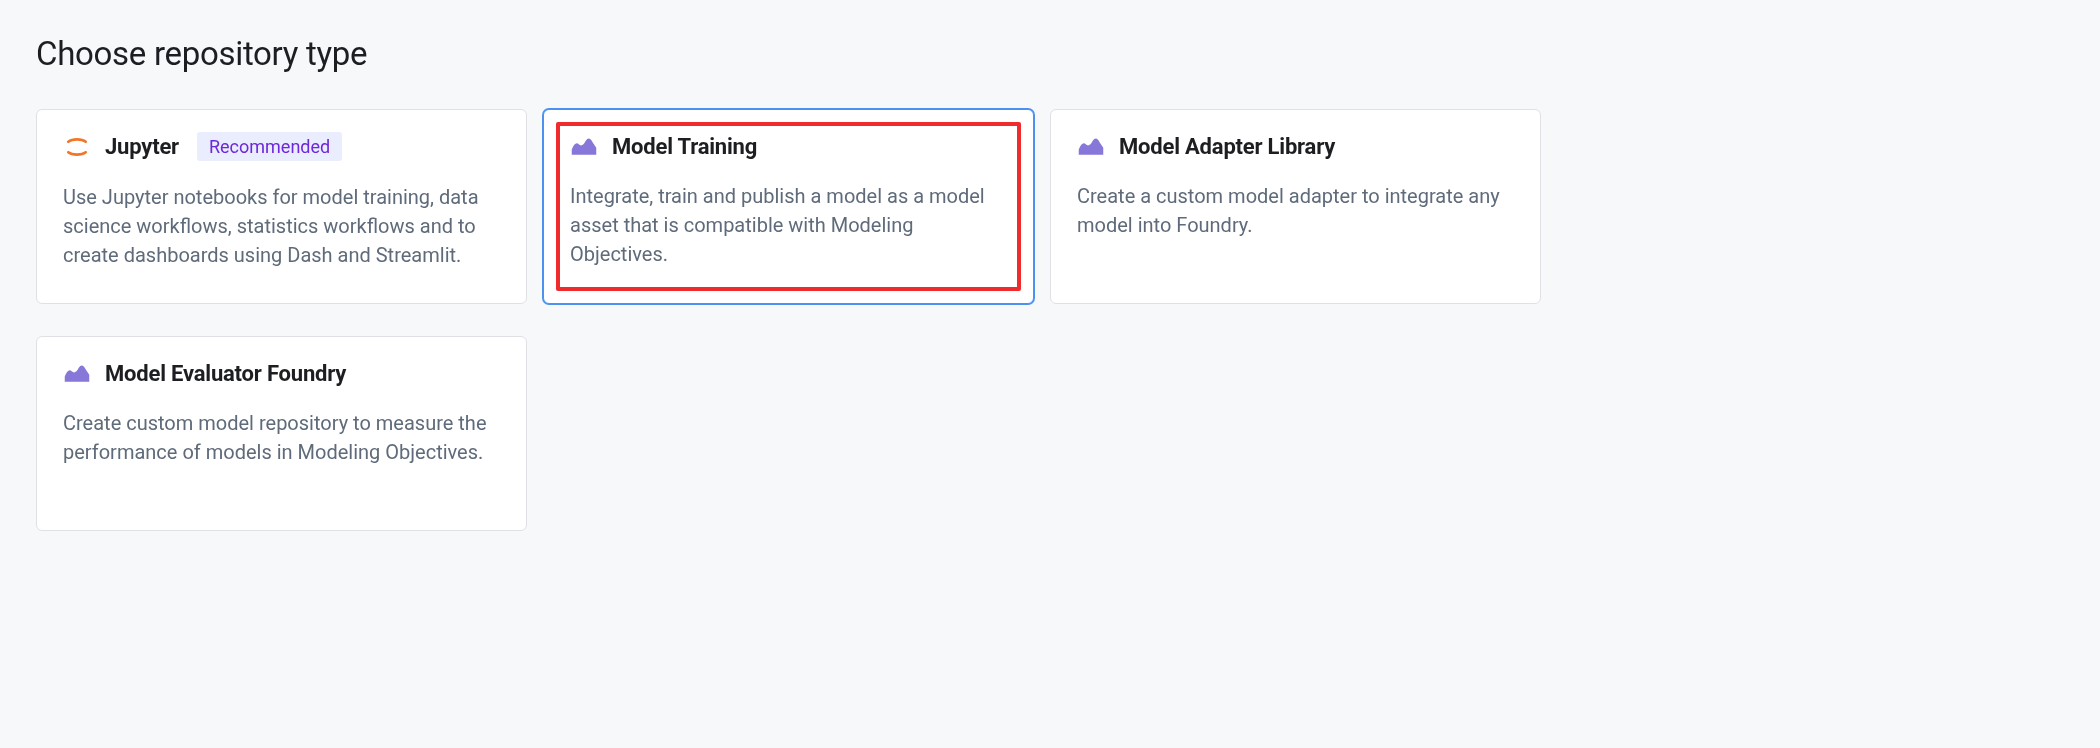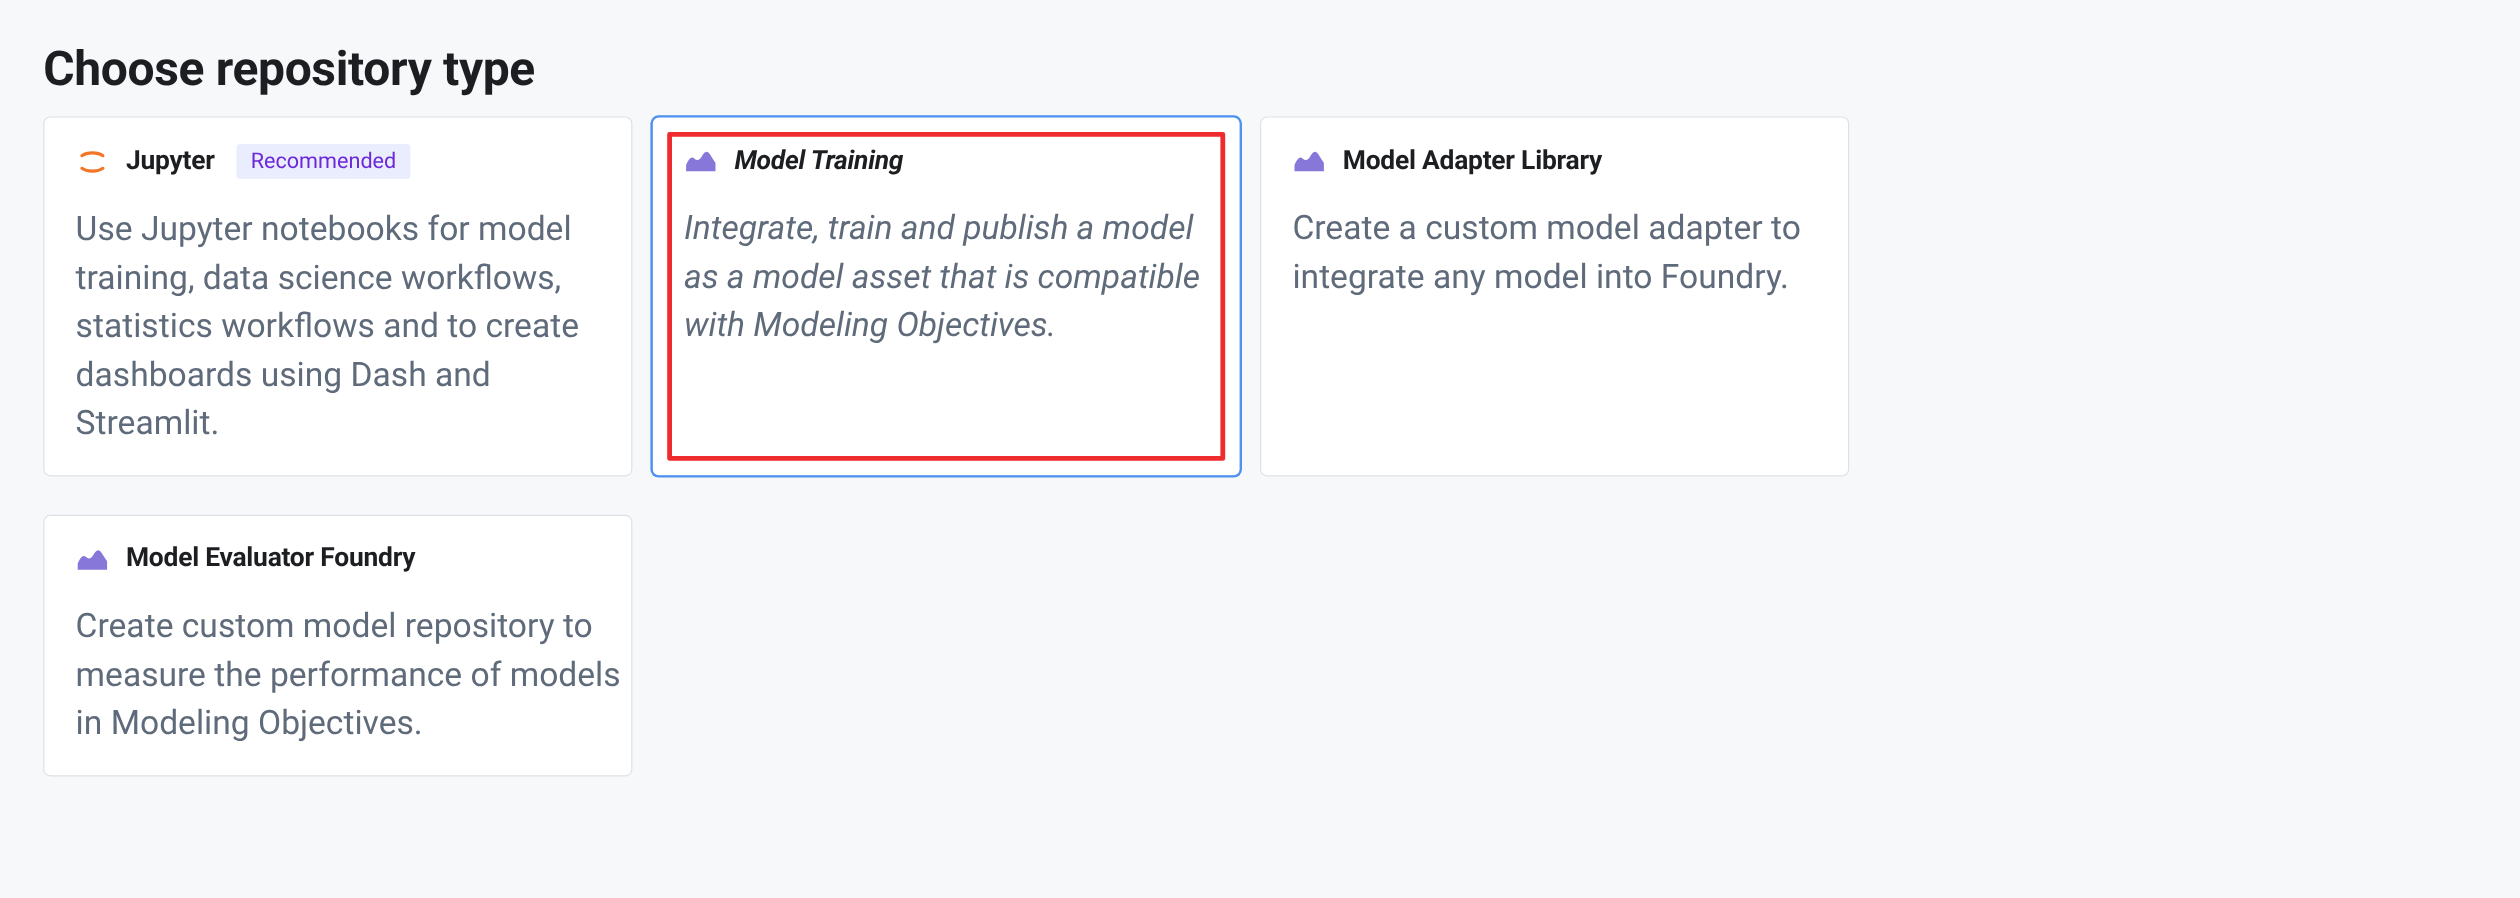--- a/index.html
+++ b/index.html
@@ -7,24 +7,24 @@
       padding: 0;
       box-sizing: border-box;
     }
     body {
       font-family: -apple-system, BlinkMacSystemFont, "Segoe UI", Roboto, Helvetica, Arial, sans-serif;
       background: #f6f8fa;
       padding: 34px 36px;
       width: 2100px;
     }
     .page-title {
-      font-size: 40px;
-      font-weight: 700;
+      font-size: 33px;
+      font-weight: 400;
       color: #1c1e21;
-      margin-bottom: 16px;
+      margin-bottom: 36px;
       letter-spacing: -0.3px;
     }
     .card-grid {
       display: flex;
       flex-wrap: wrap;
       gap: 16px;
     }
     .card {
       width: 491px;
       min-height: 195px;
@@ -32,21 +32,20 @@
       border: 1px solid #dfe1e5;
       border-radius: 6px;
       padding: 22px 8px 22px 26px;
       cursor: pointer;
     }
     .card.selected {
       border: 1px solid #4c90f0;
       box-shadow: 0 0 0 1px #4c90f0;
       padding: 22px 26px 22px 26px;
       position: relative;
-      font-style: italic;
     }
     .card.selected::after {
       content: "";
       position: absolute;
       top: 12px;
       left: 12px;
       right: 12px;
       bottom: 12px;
       border: 4px solid #ef2b2d;
       border-radius: 2px;
@@ -75,21 +74,21 @@
     .badge {
       background: #e9edfd;
       color: #6d28d9;
       font-size: 18px;
       font-weight: 400;
       padding: 4px 12px;
       border-radius: 3px;
       margin-left: 4px;
     }
     .card-desc {
-      font-size: 28px;
+      font-size: 20px;
       line-height: 1.45;
       color: #5f6b7a;
       font-weight: 400;
     }
     .row-break {
       flex-basis: 100%;
       height: 0;
     }
   </style>
 </head>

